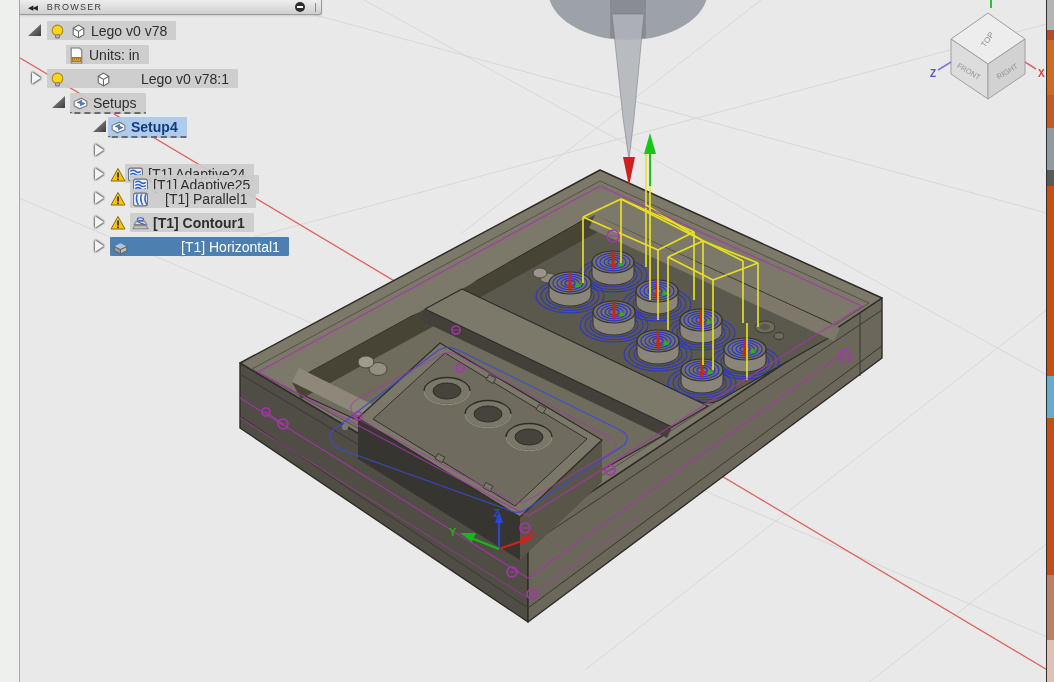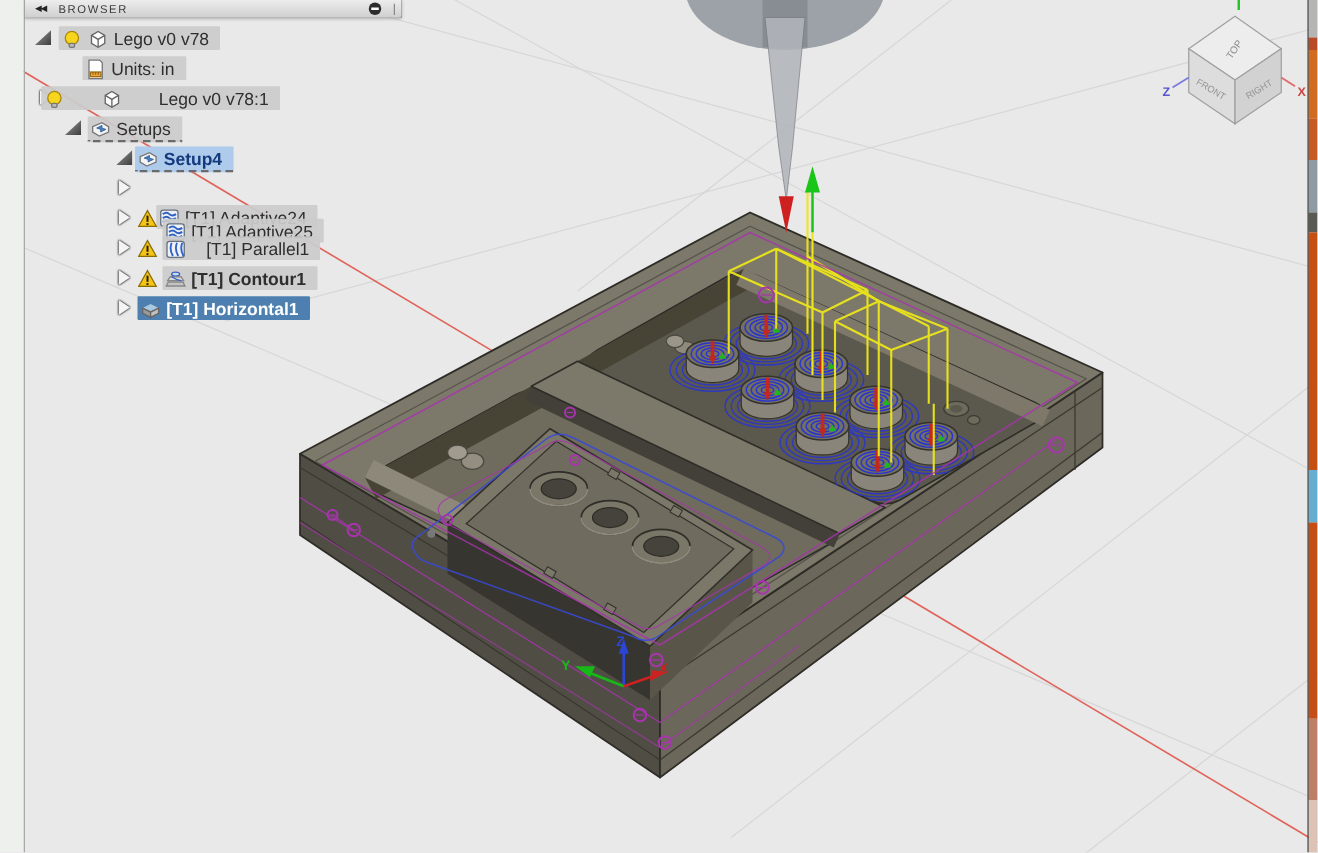--- a/index.html
+++ b/index.html
@@ -34,21 +34,21 @@
   .warn{position:absolute;top:2px;width:16px;height:14px;}
   .pill{
     position:absolute;top:0;height:19px;display:flex;align-items:center;gap:4px;
     background:rgba(203,203,203,.93);padding:0 9px 0 2px;border-radius:1px;
   }
   .pill.sel-light{background:#aecbec;}
   .pill.sel-strong{background:#4d80b0;}
   .pill.dashed{border-bottom:2px dashed #6a6a6a;}
   .pill .lbl{font-size:14px;color:#2e2e2e;white-space:nowrap;}
   .pill.sel-light .lbl{color:#143a7e;font-weight:bold;}
-  .pill.sel-strong .lbl{color:#fff;font-weight:bold;}
+  .pill.sel-strong .lbl{color:#fff;font-weight:normal;margin-left:48px;}
   .icn{width:17px;height:16px;display:inline-block;flex:0 0 auto;}
   
   #right-strip{position:absolute;left:1046px;top:0;width:8px;height:682px;border-left:1px solid #2e2e2e;box-sizing:border-box;}
   #right-strip div{width:100%;}
 </style>
 </head>
 <body>
 
 <svg id="scene" width="1054" height="682" viewBox="0 0 1054 682">
   <defs>
@@ -393,21 +393,21 @@
             <rect x="4" y="10" width="8" height="3.5" fill="#f0a73a" stroke="#9c6a14"></rect>
             <line x1="6" y1="10" x2="6" y2="12" stroke="#9c6a14"></line>
             <line x1="8" y1="10" x2="8" y2="12" stroke="#9c6a14"></line>
             <line x1="10" y1="10" x2="10" y2="12" stroke="#9c6a14"></line>
           </svg></span>
         <span class="lbl">Units: in</span>
       </span>
     </div>
     <div class="trow" style="top: 69px;">
       <span class="tri collapsed" style="left: 32px;"></span>
-      <span class="pill sel-none" style="left: 33px; gap: 29px;">
+      <span class="pill sel-none" style="left: 47px; gap: 29px;">
         <span class="icn"><svg viewBox="0 0 16 16">
             <circle cx="8" cy="7" r="5" fill="#f7d51d" stroke="#a9880a"></circle>
             <rect x="6" y="11" width="4" height="3" rx="1" fill="#b9b9b9" stroke="#777"></rect>
           </svg></span>
         <span class="icn"><svg viewBox="0 0 16 16">
             <polygon points="3,5 8,2 13,5 13,11 8,14 3,11" fill="#fdfdfd" stroke="#666"></polygon>
             <polyline points="3,5 8,8 13,5" fill="none" stroke="#666"></polyline>
             <line x1="8" y1="8" x2="8" y2="14" stroke="#666"></line>
           </svg></span>
         <span class="lbl">Lego v0 v78:1</span>

